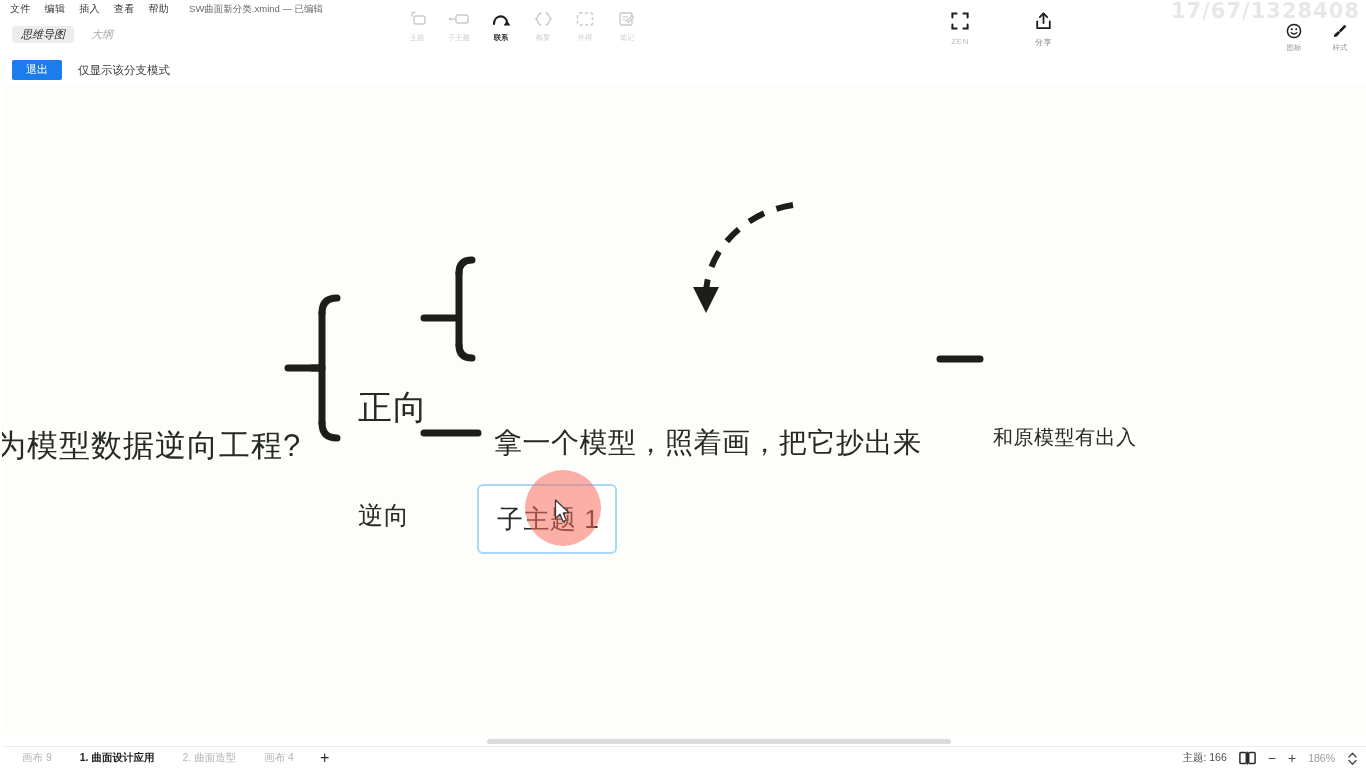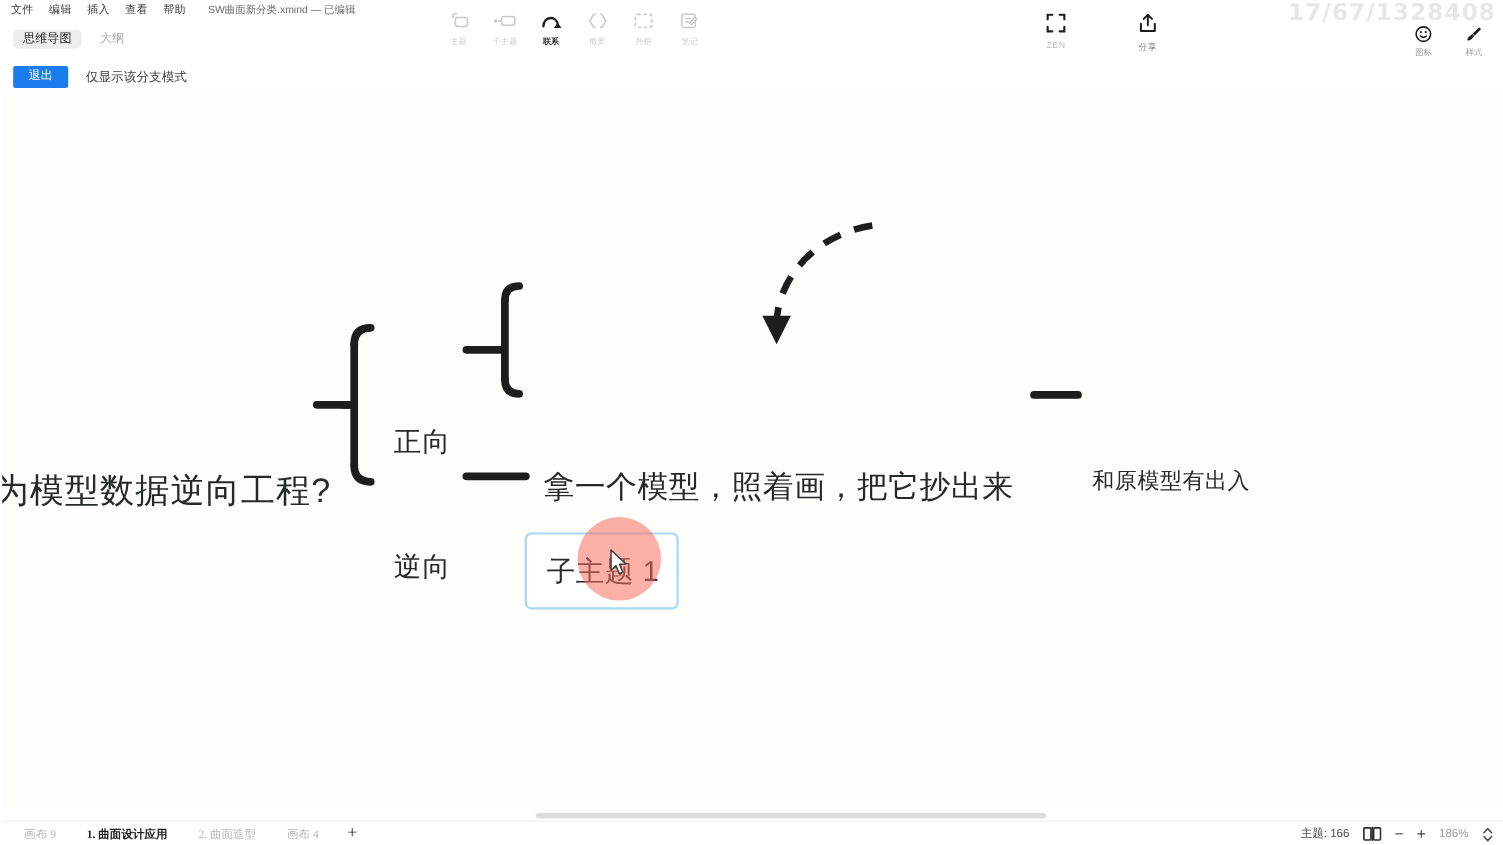--- a/index.html
+++ b/index.html
@@ -21,21 +21,21 @@
   #menubar{
     position:absolute; left:0; top:0; width:1090px; height:18px;
     display:flex; align-items:center; padding-left:10px; gap:14px;
   }
   #menubar .mi{ font-size:10px; color:#3a3a3a; letter-spacing:.3px; white-space:nowrap; }
   #menubar .doc-title{ font-size:9.5px; color:#6a6a6a; margin-left:6px; white-space:nowrap; }
 
   
   #viewtabs{
     position:absolute; left:12px; top:24px; height:20px;
-    display:flex; align-items:flex-end; gap:8px;
+    display:flex; align-items:center; gap:8px;font-style:italic;
   }
   .vtab{
     font-size:11px; color:#2f2f2f; padding:3px 9px; border-radius:4px;
     white-space:nowrap; line-height:1;
   }
   .vtab.active{ background:#eceeed; color:#1f1f1f; }
   .vtab.inactive{ color:#a9a9a9; }
 
   
   #exitrow{ position:absolute; left:12px; top:60px; height:20px; display:flex; align-items:center; gap:16px; }
@@ -94,21 +94,21 @@
     position:absolute; left:0; top:85px; width:1366px; height:650px;
     background:#fdfdfa; overflow:hidden;
   }
   #map-svg{ position:absolute; left:0; top:0; width:1366px; height:650px; }
 
   .node-text{
     position:absolute; color:#262a26; white-space:nowrap;
     font-family:"Liberation Sans","DejaVu Sans",sans-serif;
   }
   #root-node{ left:-5px; top:340px; font-size:31px; letter-spacing:1px; }
-  #b-forward{ left:358px; top:300px; font-size:25px; letter-spacing:1px; }
+  #b-forward{ left:358px; top:300px; font-size:34px; letter-spacing:1px; }
   #b-reverse{ left:358px; top:414px; font-size:25px; letter-spacing:1px; }
   #leaf-a{ left:494px; top:259px; font-size:28px; letter-spacing:.5px; }
   #leaf-b{ left:494px; top:339px; font-size:28px; letter-spacing:.5px; }
   #leaf-c{ left:993px; top:339px; font-size:20px; letter-spacing:.5px; }
 
   
   #selected-node{
     position:absolute; left:477px; top:399px; width:140px; height:70px;
     border:2px solid #a8d8f5; border-radius:6px; background:#ffffff;
     display:flex; align-items:center; cursor:pointer;
@@ -143,21 +143,21 @@
   #hscroll-thumb{
     position:absolute; left:487px; top:739px; width:464px; height:5px;
     background:#dcdcdc; border-radius:3px; cursor:pointer;
   }
 
   #statusbar{
     position:absolute; left:0; top:746px; width:1366px; height:22px;
     background:#ffffff; border-top:1px solid #eeeeee;
     display:flex; align-items:center;
   }
-  #sheet-tabs{ display:flex; align-items:flex-end; gap:0; padding-left:8px;font-family:Liberation Serif, serif; }
+  #sheet-tabs{ display:flex; align-items:center; gap:0; padding-left:8px; }
   .sheet{
     font-size:10.5px; color:#b4b4b4; padding:0 14px; white-space:nowrap;
     cursor:pointer; line-height:1;
   }
   .sheet.active{ color:#1d1d1d; font-weight:bold; }
   #add-sheet{ font-size:16px; color:#2b2b2b; padding:0 12px; cursor:pointer; line-height:1; }
 
   #status-right{
     position:absolute; right:8px; top:0; height:22px;
     display:flex; align-items:center; gap:12px;

